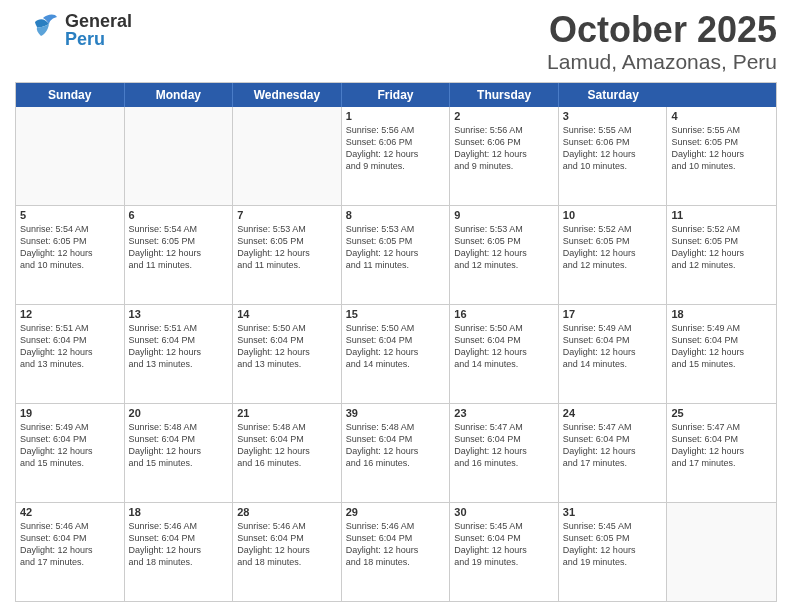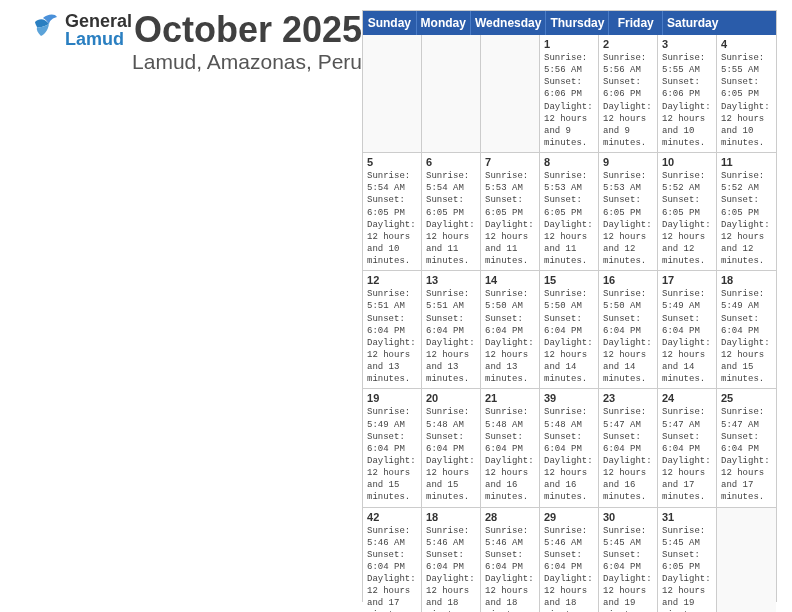--- a/index.html
+++ b/index.html
@@ -8,20 +8,21 @@
       height: 612px;
       font-family: Arial, sans-serif;
       background: #fff;
       overflow: hidden;
     }
     .page {
       width: 792px;
       height: 612px;
       padding: 10px 15px;
       display: flex;
+      flex-direction: column;
     }
     .header {
       display: flex;
       justify-content: space-between;
       align-items: flex-start;
       margin-bottom: 8px;
     }
     .title-section {
       text-align: right;
     }
@@ -90,21 +91,20 @@
       font-size: 11px;
       font-weight: bold;
       color: #333;
       display: block;
       margin-bottom: 2px;
     }
     .cell-info {
       font-size: 9px;
       color: #444;
       line-height: 1.35;
-      font-family: Liberation Mono, monospace;
     }
 
     
     .logo-container {
       display: flex;
       align-items: center;
     }
     .logo-svg {
       width: 50px;
       height: 40px;
@@ -132,36 +132,36 @@
   <div class="header">
     <div class="logo-container">
       <svg class="logo-svg" viewBox="0 0 50 40">
 
         <path d="M28,8 C32,4 40,3 42,7 C38,8 35,10 34,14 C32,11 30,9 28,8 Z" fill="#4a90d9"></path>
         <path d="M20,12 C24,8 30,8 34,14 C30,16 26,18 22,17 C21,15 20,13 20,12 Z" fill="#2a7fc1"></path>
         <path d="M22,17 C26,18 30,16 34,14 C33,20 30,24 26,26 C23,23 21,20 22,17 Z" fill="#5ba3d9"></path>
       </svg>
       <div class="logo-name">
         <span class="logo-general">General</span>
-        <span class="logo-blue-text">Lamud</span>
+        <span class="logo-blue-text">Peru</span>
       </div>
     </div>
     <div class="title-section">
       <div class="month-title">October 2025</div>
       <div class="location">Lamud, Amazonas, Peru</div>
     </div>
   </div>
 
   <div class="calendar">
     <div class="cal-header">
     <div class="cal-header-cell">Sunday</div>
         <div class="cal-header-cell">Monday</div>
         <div class="cal-header-cell">Wednesday</div>
+        <div class="cal-header-cell">Friday</div>
         <div class="cal-header-cell">Thursday</div>
-        <div class="cal-header-cell">Friday</div>
         <div class="cal-header-cell">Saturday</div>
       </div>
     <div class="cal-body">
     <div class="cal-row">
           <div class="cal-cell empty"></div>
           <div class="cal-cell empty"></div>
           <div class="cal-cell empty"></div>
           <div class="cal-cell">
             <span class="day-num">1</span>
             <div class="cell-info">Sunrise: 5:56 AM<br>Sunset: 6:06 PM<br>Daylight: 12 hours<br>and 9 minutes.</div>

